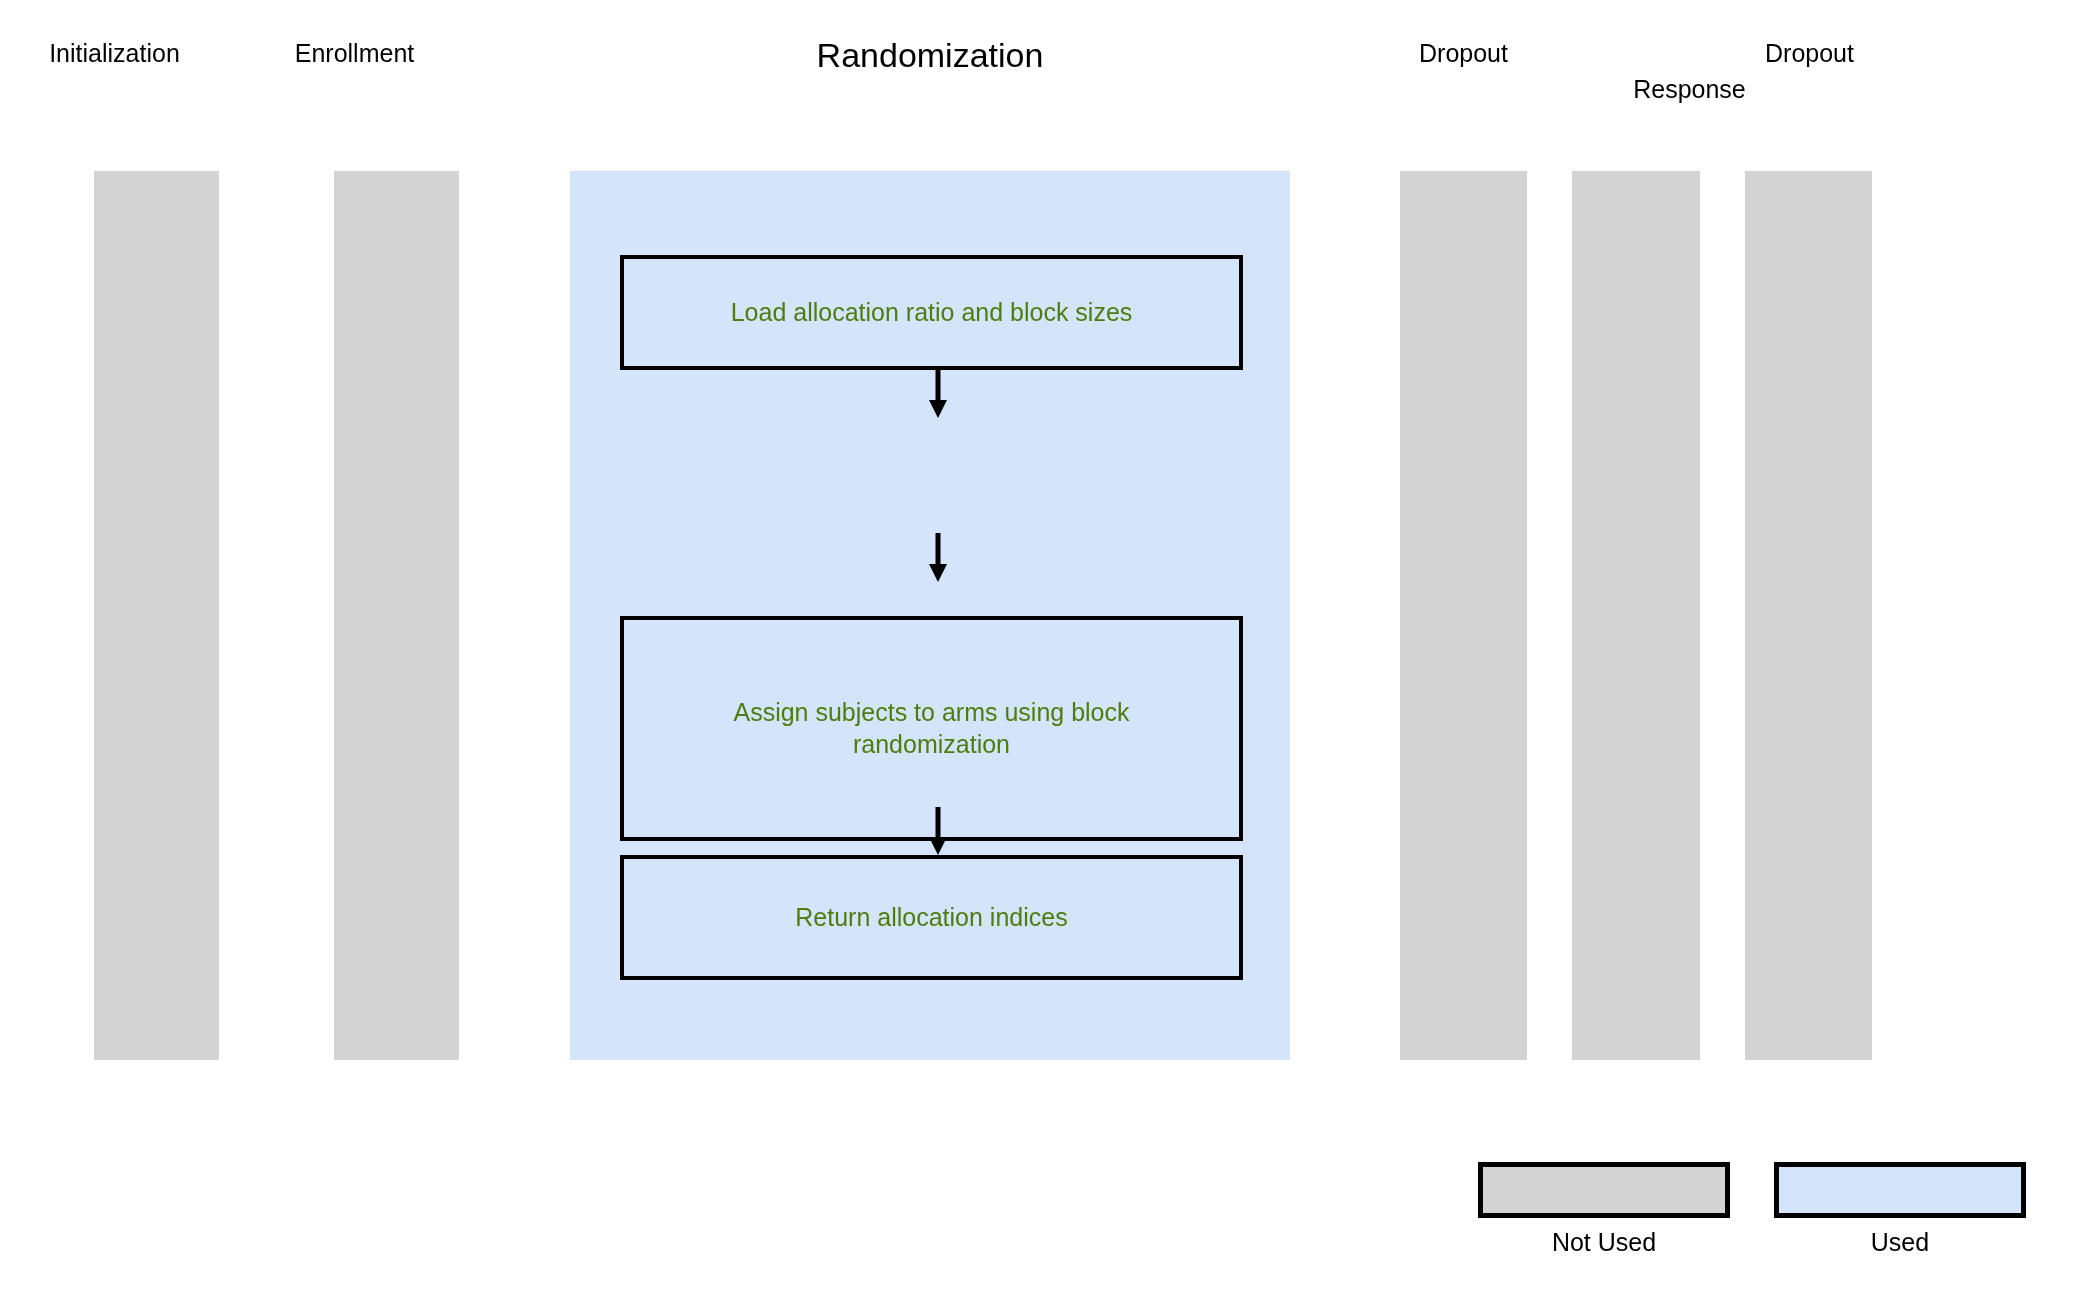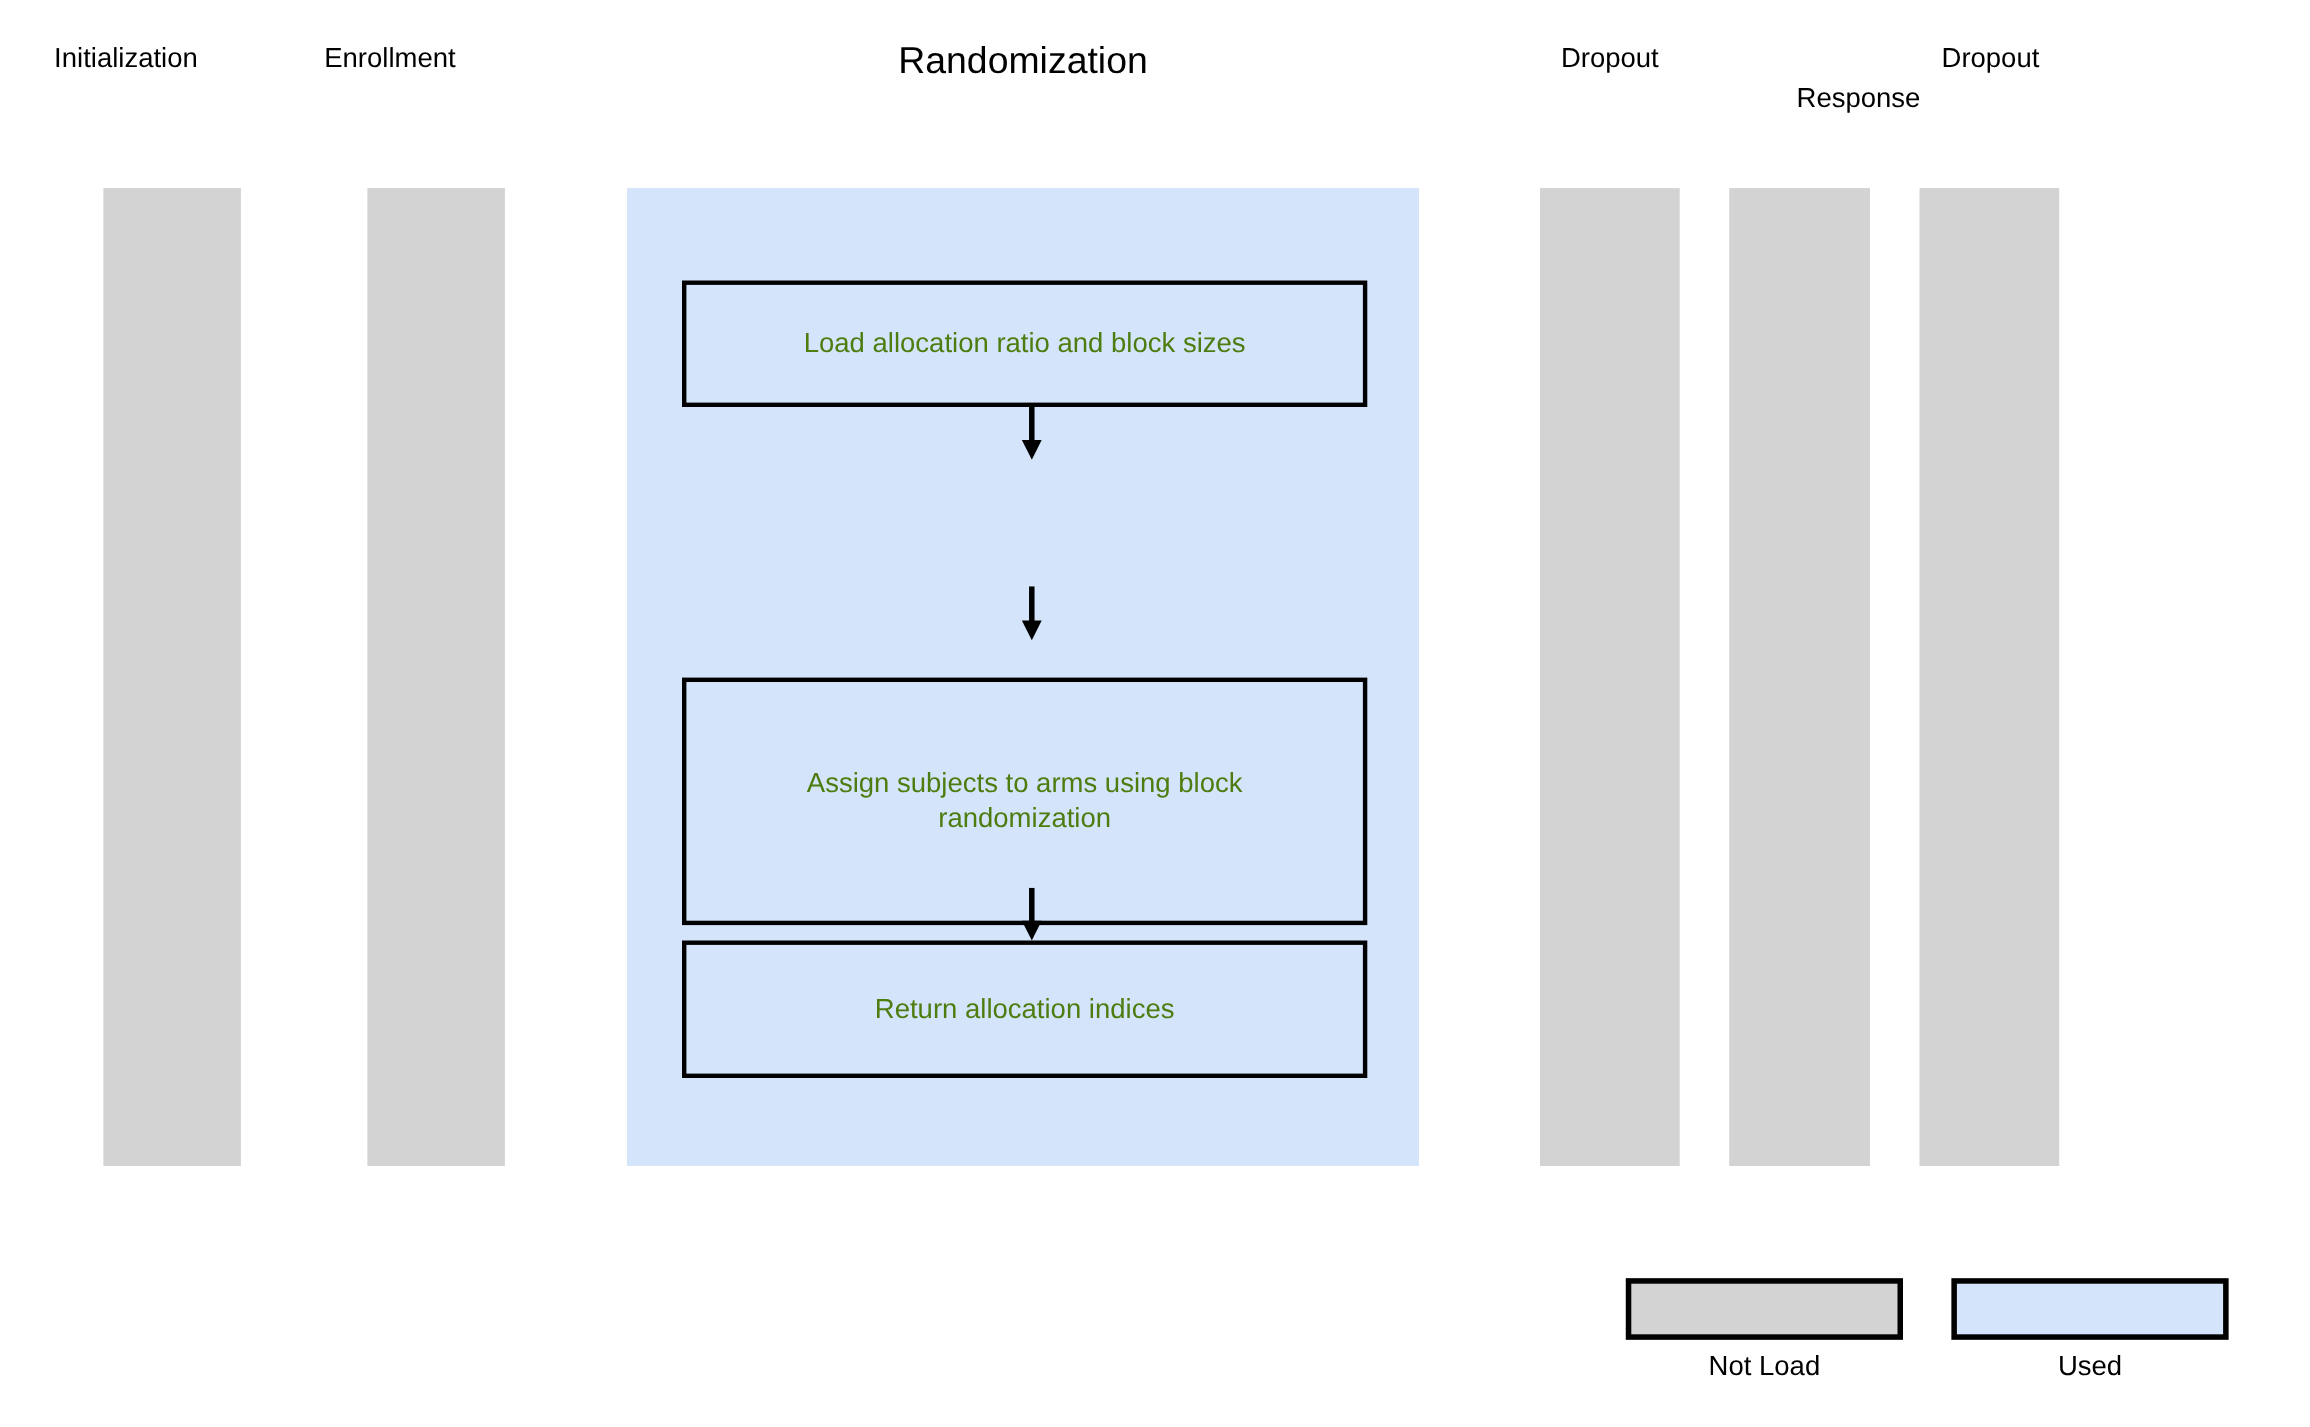--- a/index.html
+++ b/index.html
@@ -152,21 +152,21 @@
     </svg>
   </div>
 
   <div class="flow-box" style="top:855px; height:125px;">
     <span class="flow-box-label">Return allocation indices</span>
   </div>
 
   <div class="legend">
     <div class="legend-entry" style="left:8px;">
       <div class="legend-swatch not-used"></div>
-      <div class="legend-label">Not Load</div>
+      <div class="legend-label">Not Used</div>
     </div>
     <div class="legend-entry" style="left:304px;">
       <div class="legend-swatch used"></div>
       <div class="legend-label">Used</div>
     </div>
   </div>
 
 </div>
 
 </body></html>

